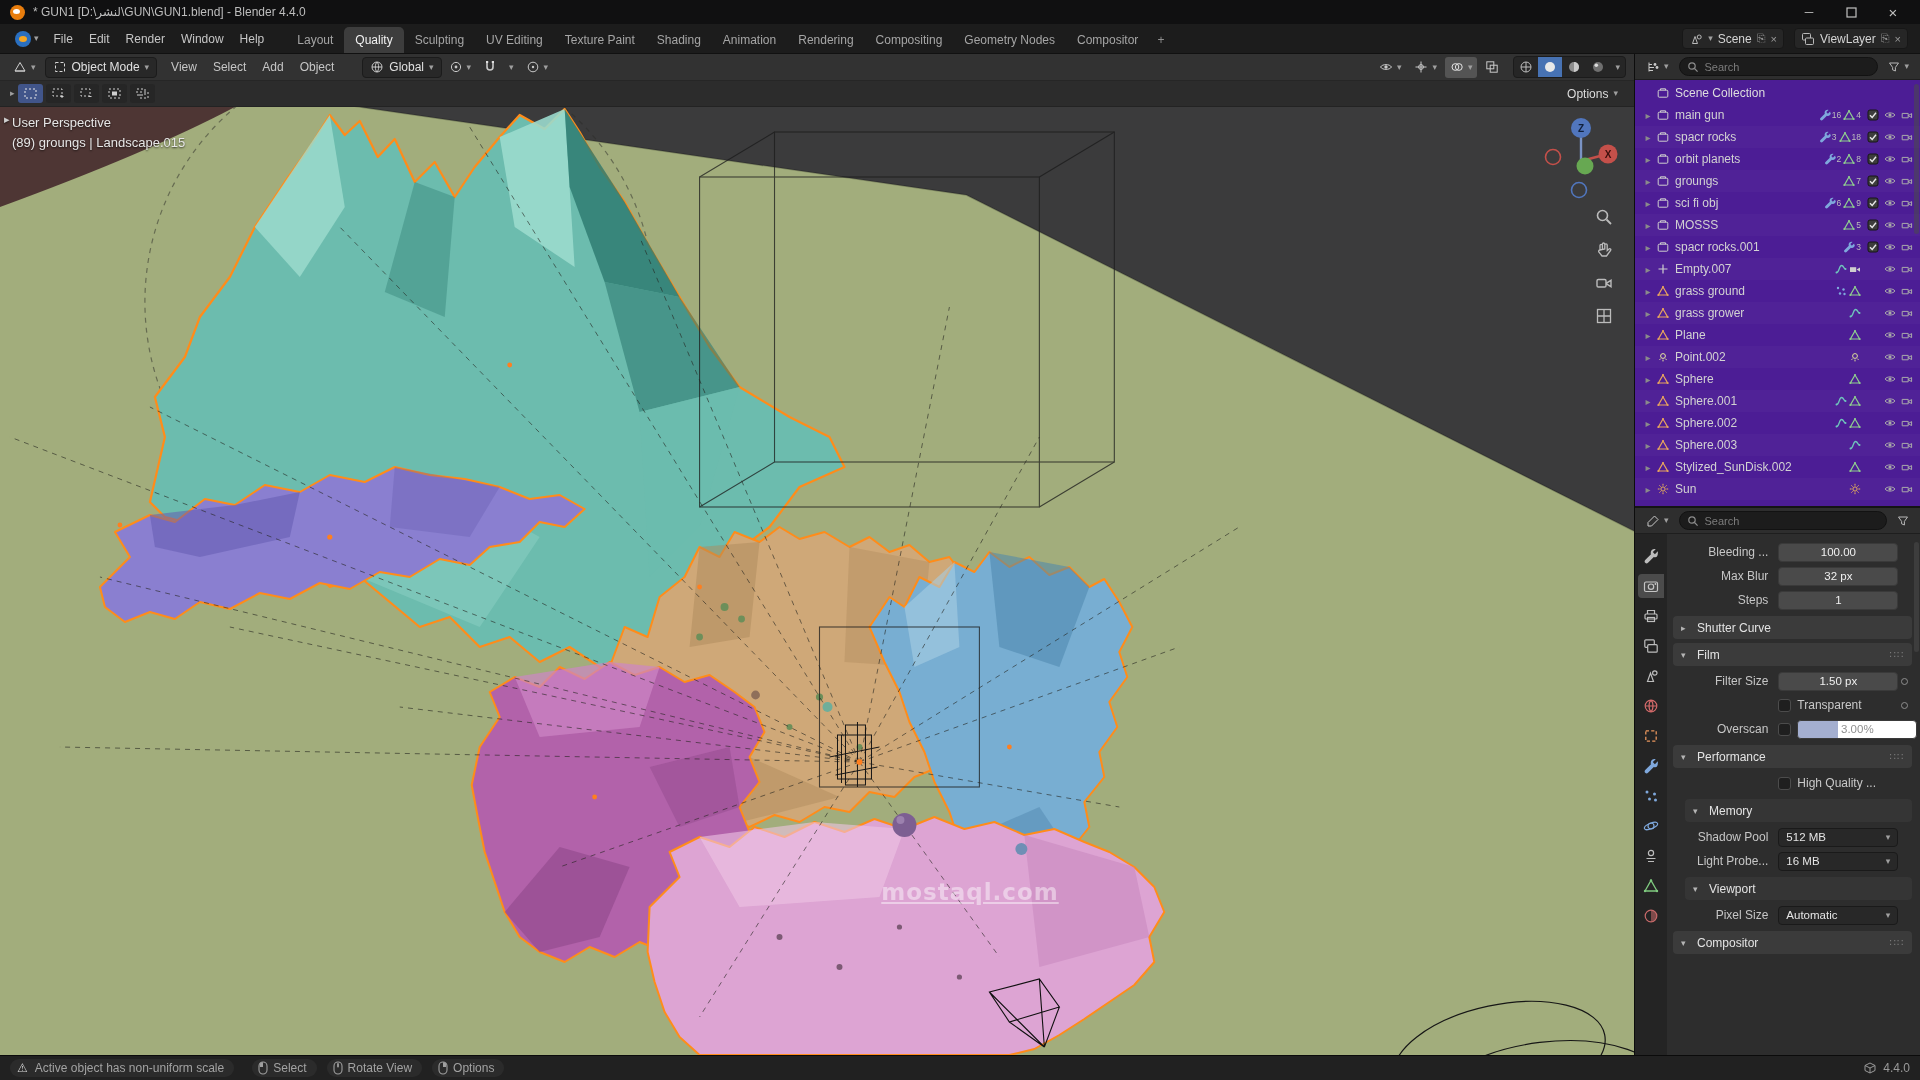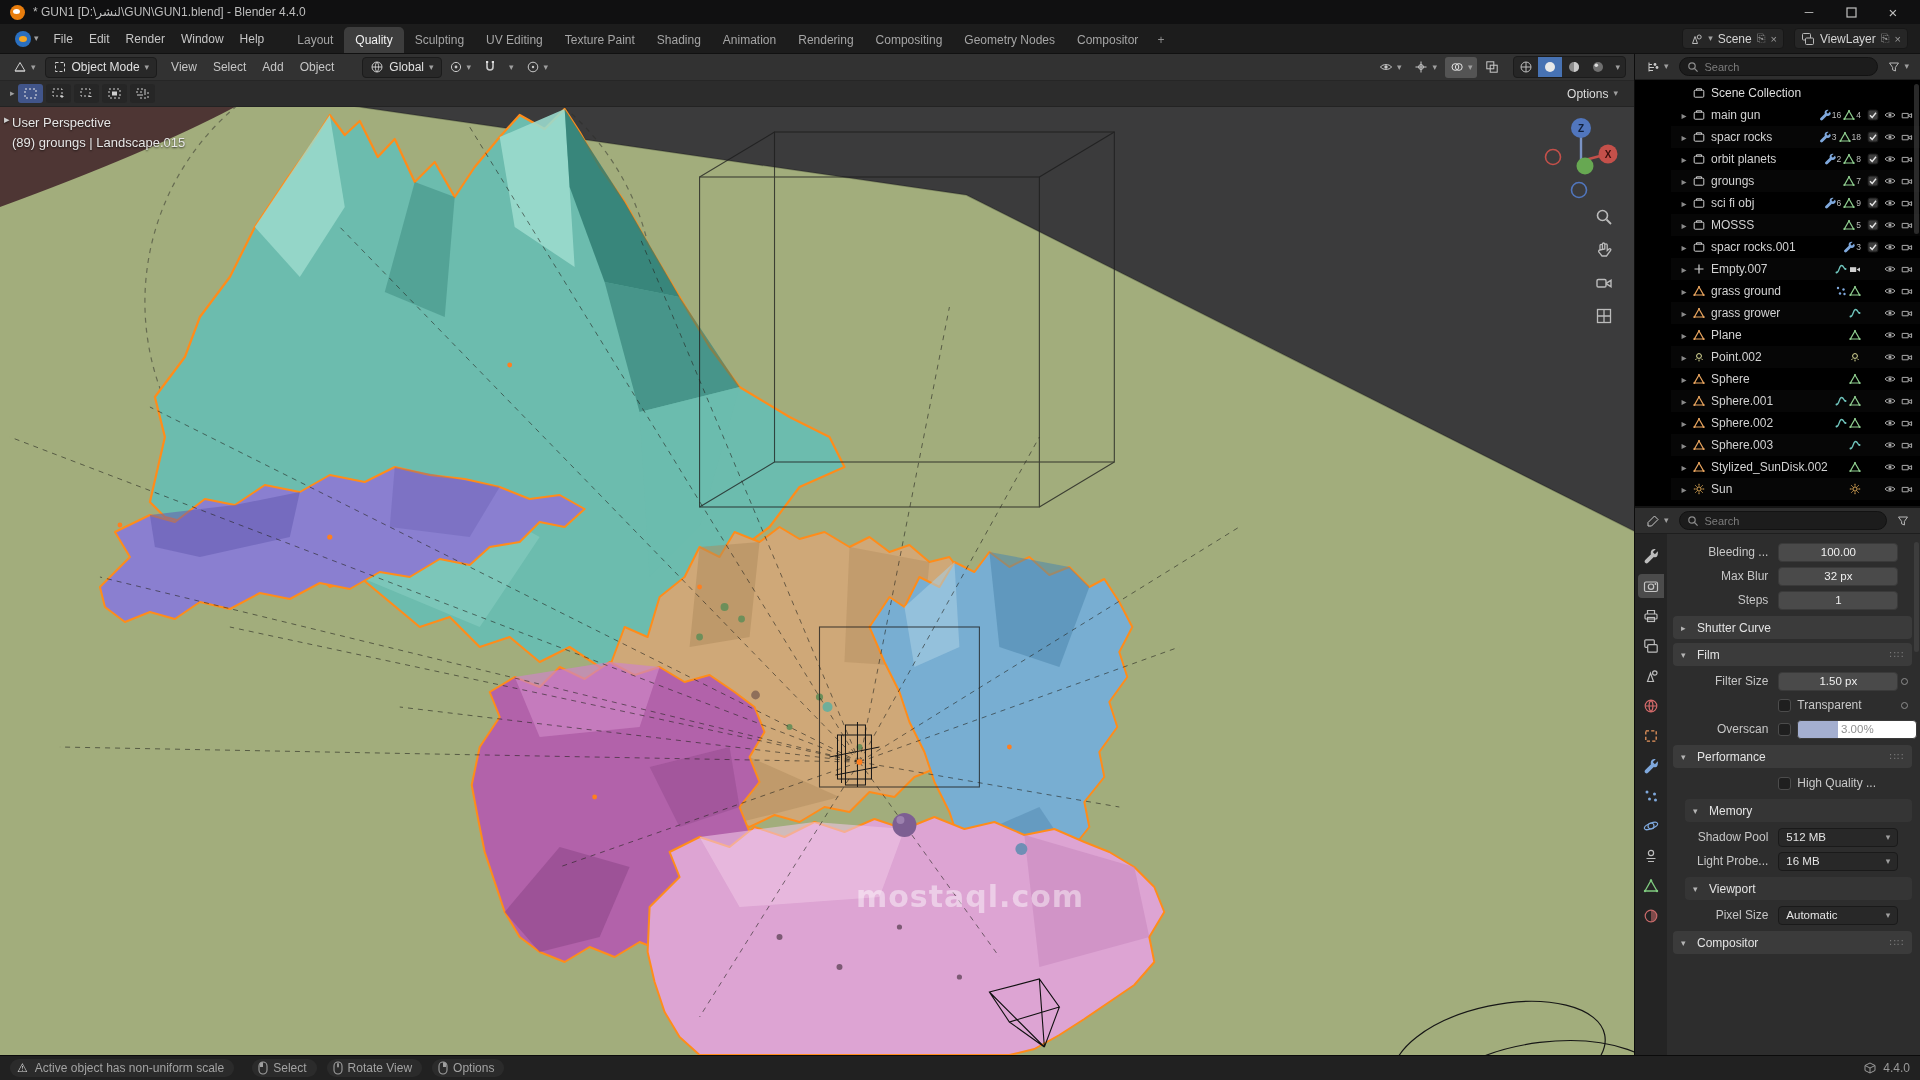--- a/index.html
+++ b/index.html
@@ -50,31 +50,31 @@
 
   .canvas{flex:1;position:relative;overflow:hidden;background:var(--viewport-bg);}
   .canvas svg.scene{position:absolute;inset:0;width:100%;height:100%;}
   .vp-info{position:absolute;left:12px;top:6px;color:#e6e6e6;font-size:13px;line-height:20px;text-shadow:0 1px 2px rgba(0,0,0,.7);}
   .toolbar-expand{position:absolute;left:4px;top:6px;color:#cfcfcf;font-size:11px;text-shadow:0 1px 2px rgba(0,0,0,.6);}
   .gizmo{position:absolute;top:8px;right:14px;}
   .navbtns{position:absolute;top:100px;right:20px;display:flex;flex-direction:column;gap:13px;align-items:center;}
   .navbtn{width:20px;height:20px;display:flex;align-items:center;justify-content:center;opacity:.85;}
   .watermark{position:absolute;left:740px;top:772px;width:460px;text-align:center;color:rgba(255,255,255,.5);pointer-events:none;}
   .watermark .ar{font-family:"DejaVu Sans",sans-serif;font-size:60px;font-weight:bold;line-height:1.1;}
-  .watermark .en{font-family:"DejaVu Sans",sans-serif;font-size:30px;font-weight:bold;letter-spacing:1px;color:rgba(255,255,255,.45);}
+  .watermark .en{font-family:"DejaVu Sans",sans-serif;font-size:23px;font-weight:bold;letter-spacing:1px;color:rgba(255,255,255,.45);text-decoration:underline;}
 
   
   .rightpanel{width:285px;display:flex;flex-direction:column;flex:0 0 auto;background:#272727;}
   .panelhead{height:26px;background:#2e2e2e;display:flex;align-items:center;gap:5px;padding:0 6px;border-bottom:1px solid #1e1e1e;flex:0 0 auto;}
   .searchbox{flex:1;height:19px;background:#1c1c1c;border:1px solid #121212;border-radius:10px;display:flex;align-items:center;gap:4px;padding:0 7px;}
   .searchbox input{flex:1;background:transparent;border:none;outline:none;color:#cfcfcf;font-size:11px;min-width:0;}
   .searchbox input::placeholder{color:#7c7c7c;}
 
   .outliner{height:454px;display:flex;flex-direction:column;border-bottom:2px solid #141414;}
-  .olbody{flex:1;overflow:hidden;position:relative;padding-top:2px;background:#000000;padding-left:36px;}
+  .olbody{flex:1;overflow:hidden;position:relative;padding-top:2px;background:#4c1d95;}
   .olrow{height:22px;display:flex;align-items:center;padding:0 5px 0 6px;color:#d2d2d2;white-space:nowrap;}
   .olrow:nth-child(even){background:rgba(255,255,255,.025);}
   .olrow .disclose{width:14px;color:#8b8b8b;font-size:10px;text-align:center;flex:0 0 auto;}
   .olrow.rootrow{color:#dedede;}
   .olrow.rootrow .disclose{visibility:hidden;}
   .oltype{width:16px;display:flex;justify-content:center;flex:0 0 auto;}
   .olname{margin-left:4px;overflow:hidden;text-overflow:ellipsis;flex:0 1 auto;}
   .olbadges{margin-left:auto;display:flex;align-items:center;gap:2px;padding-right:3px;}
   .badge{display:flex;align-items:center;}
   .badge .cnt{font-style:normal;font-size:8.5px;color:#bdbdbd;margin-left:1px;}

